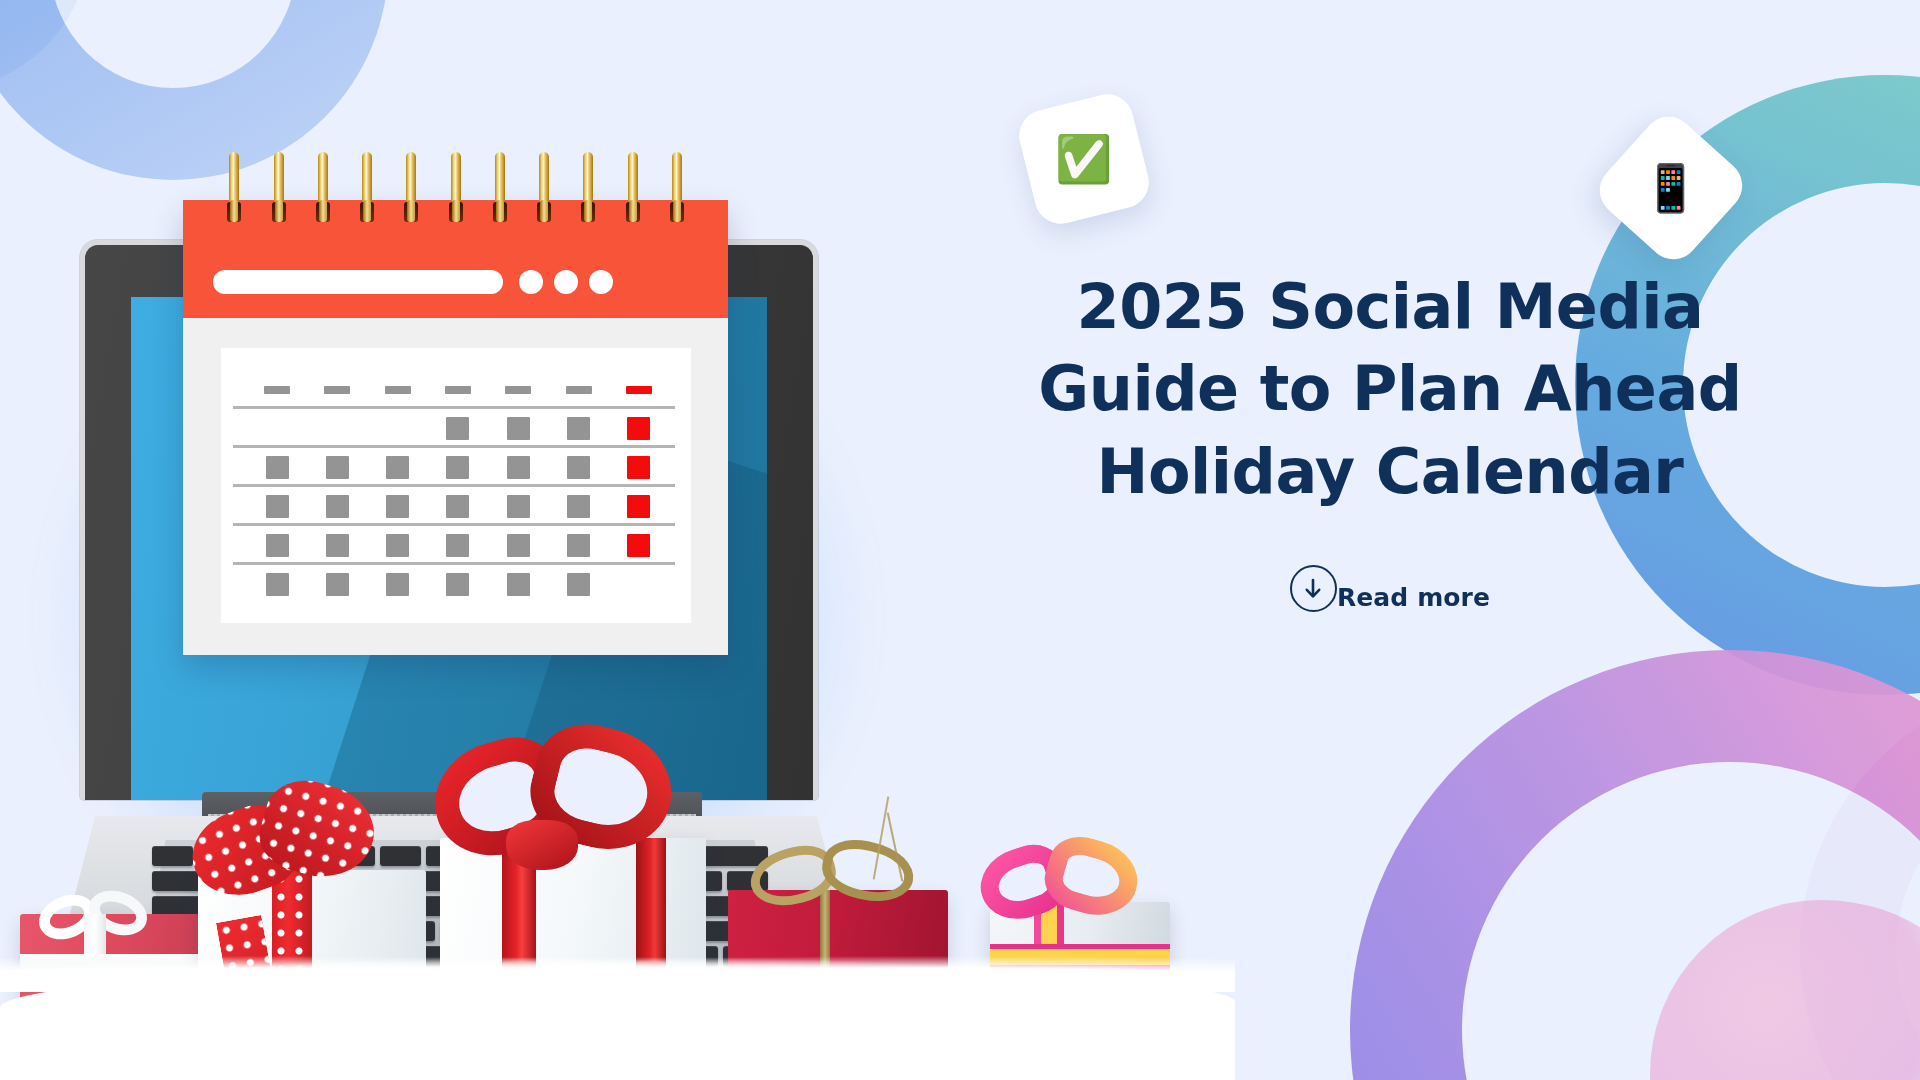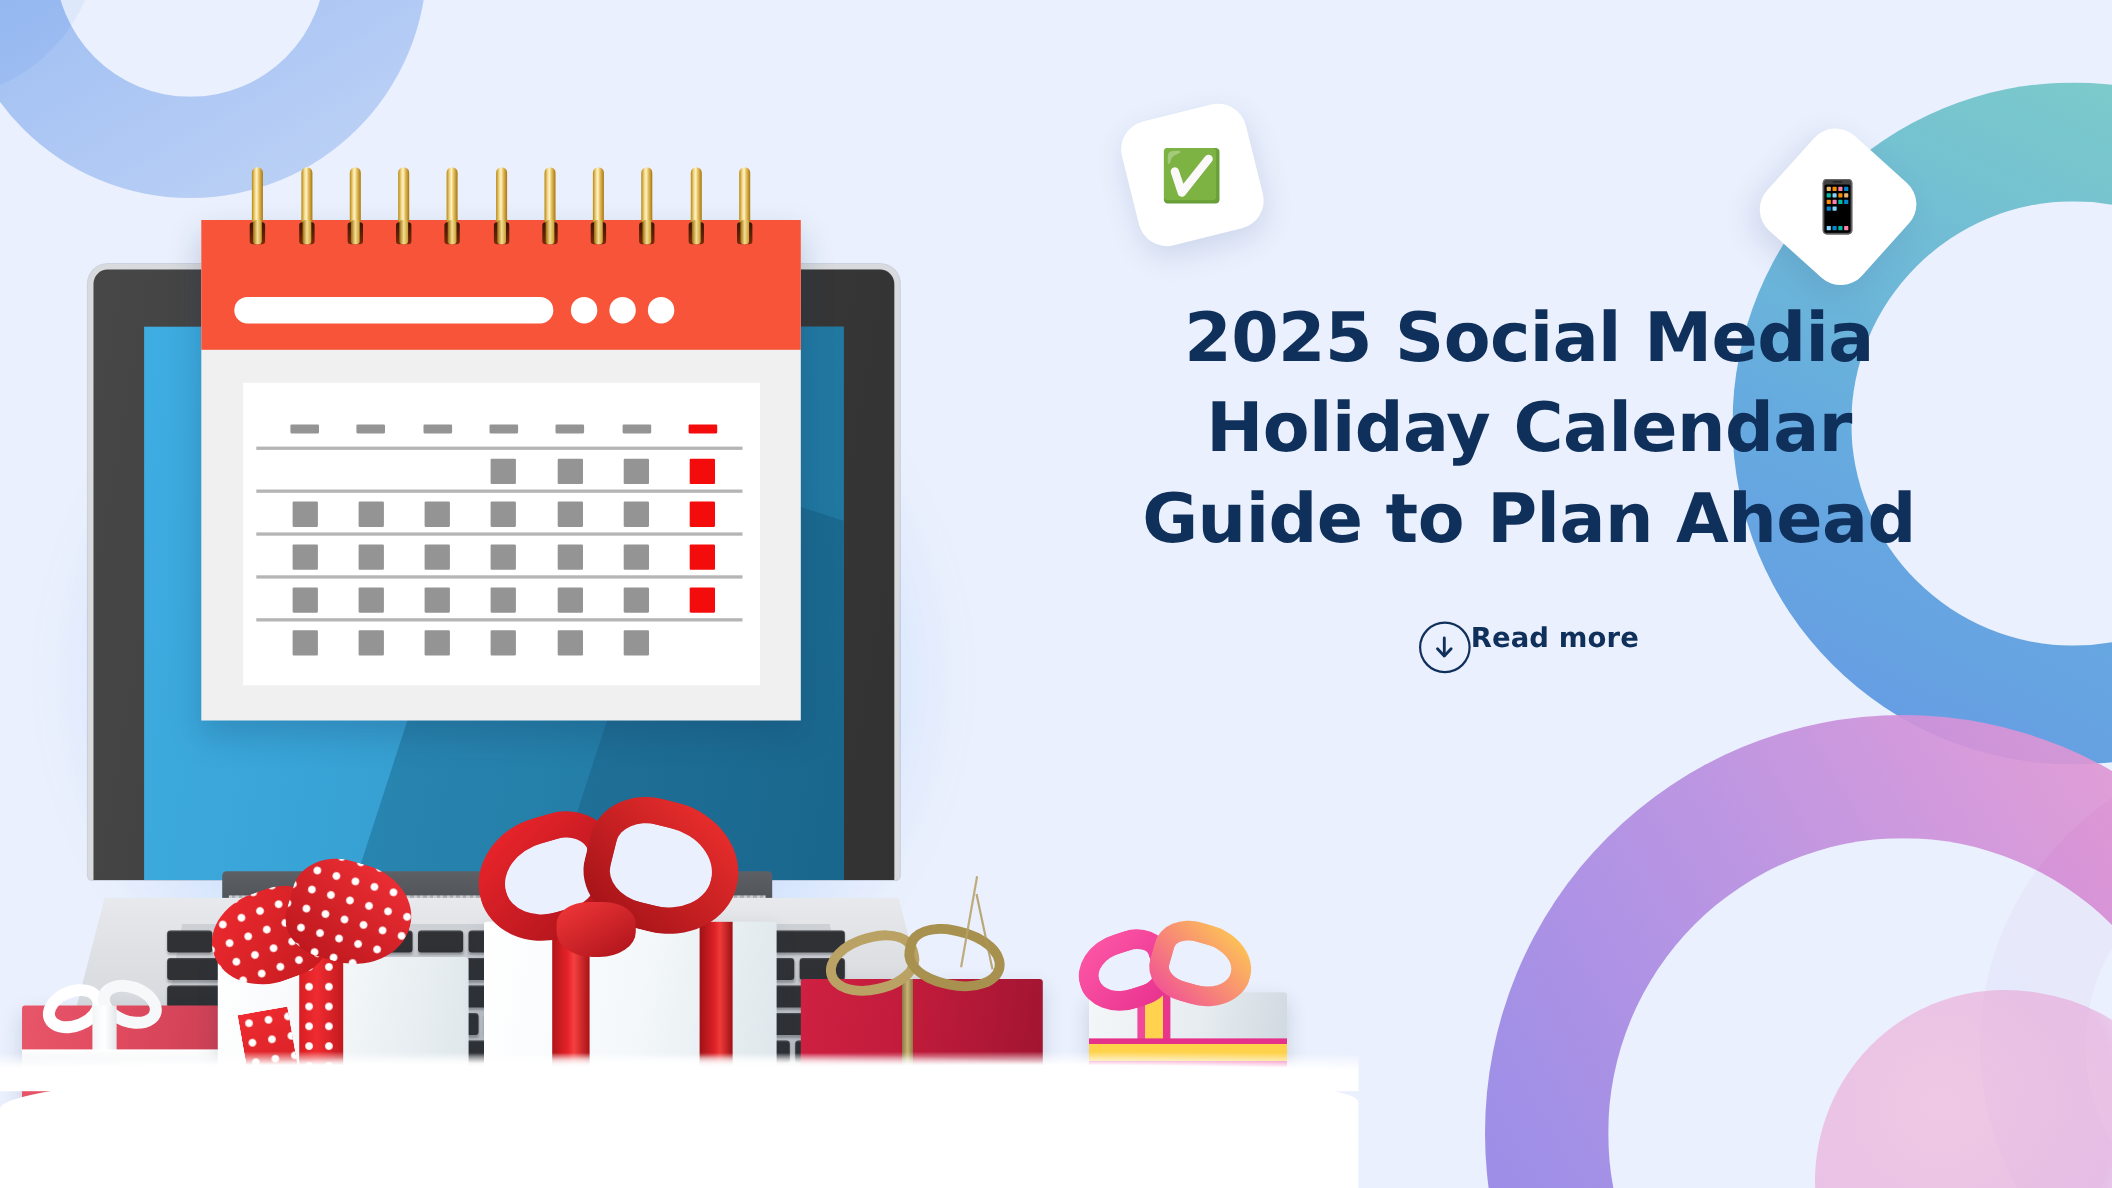--- a/index.html
+++ b/index.html
@@ -343,21 +343,21 @@
     font-weight:700;
     font-size:62px;
     line-height:1.33;
     letter-spacing:-.5px;
     text-align:center;
     width:760px;
   }
   .title .ln{ display:block; white-space:nowrap; }
   .readmore{
     margin-top:52px;
-    display:flex; align-items:flex-start; 
+    display:flex; align-items:flex-end; 
     cursor:pointer;
   }
   .rm-icon{
     width:47px; height:47px; border-radius:50%;
     border:2.5px solid #10305c;
     display:flex; align-items:center; justify-content:center;
     flex:0 0 auto;
   }
   .rm-label{
     color:#10305c;
@@ -718,22 +718,22 @@
   <div class="badge badge-check">
     <span class="emo">✅</span>
   </div>
   <div class="badge badge-phone">
     <span class="emo">📱</span>
   </div>
 
   <div class="panel">
     <h1 class="title">
       <span class="ln">2025 Social Media</span>
+      <span class="ln">Guide to Plan Ahead</span>
       <span class="ln">Holiday Calendar</span>
-      <span class="ln">Guide to Plan Ahead</span>
     </h1>
     <div class="readmore">
       <span class="rm-icon">
         <svg width="22" height="24" viewBox="0 0 22 24" aria-hidden="true">
           <path d="M11 3 L11 19" stroke="#10305c" stroke-width="2.6" stroke-linecap="round" fill="none"></path>
           <path d="M4.8 12.8 L11 19.4 L17.2 12.8" stroke="#10305c" stroke-width="2.6" stroke-linecap="round" stroke-linejoin="round" fill="none"></path>
         </svg>
       </span>
       <span class="rm-label">Read more</span>
     </div>

